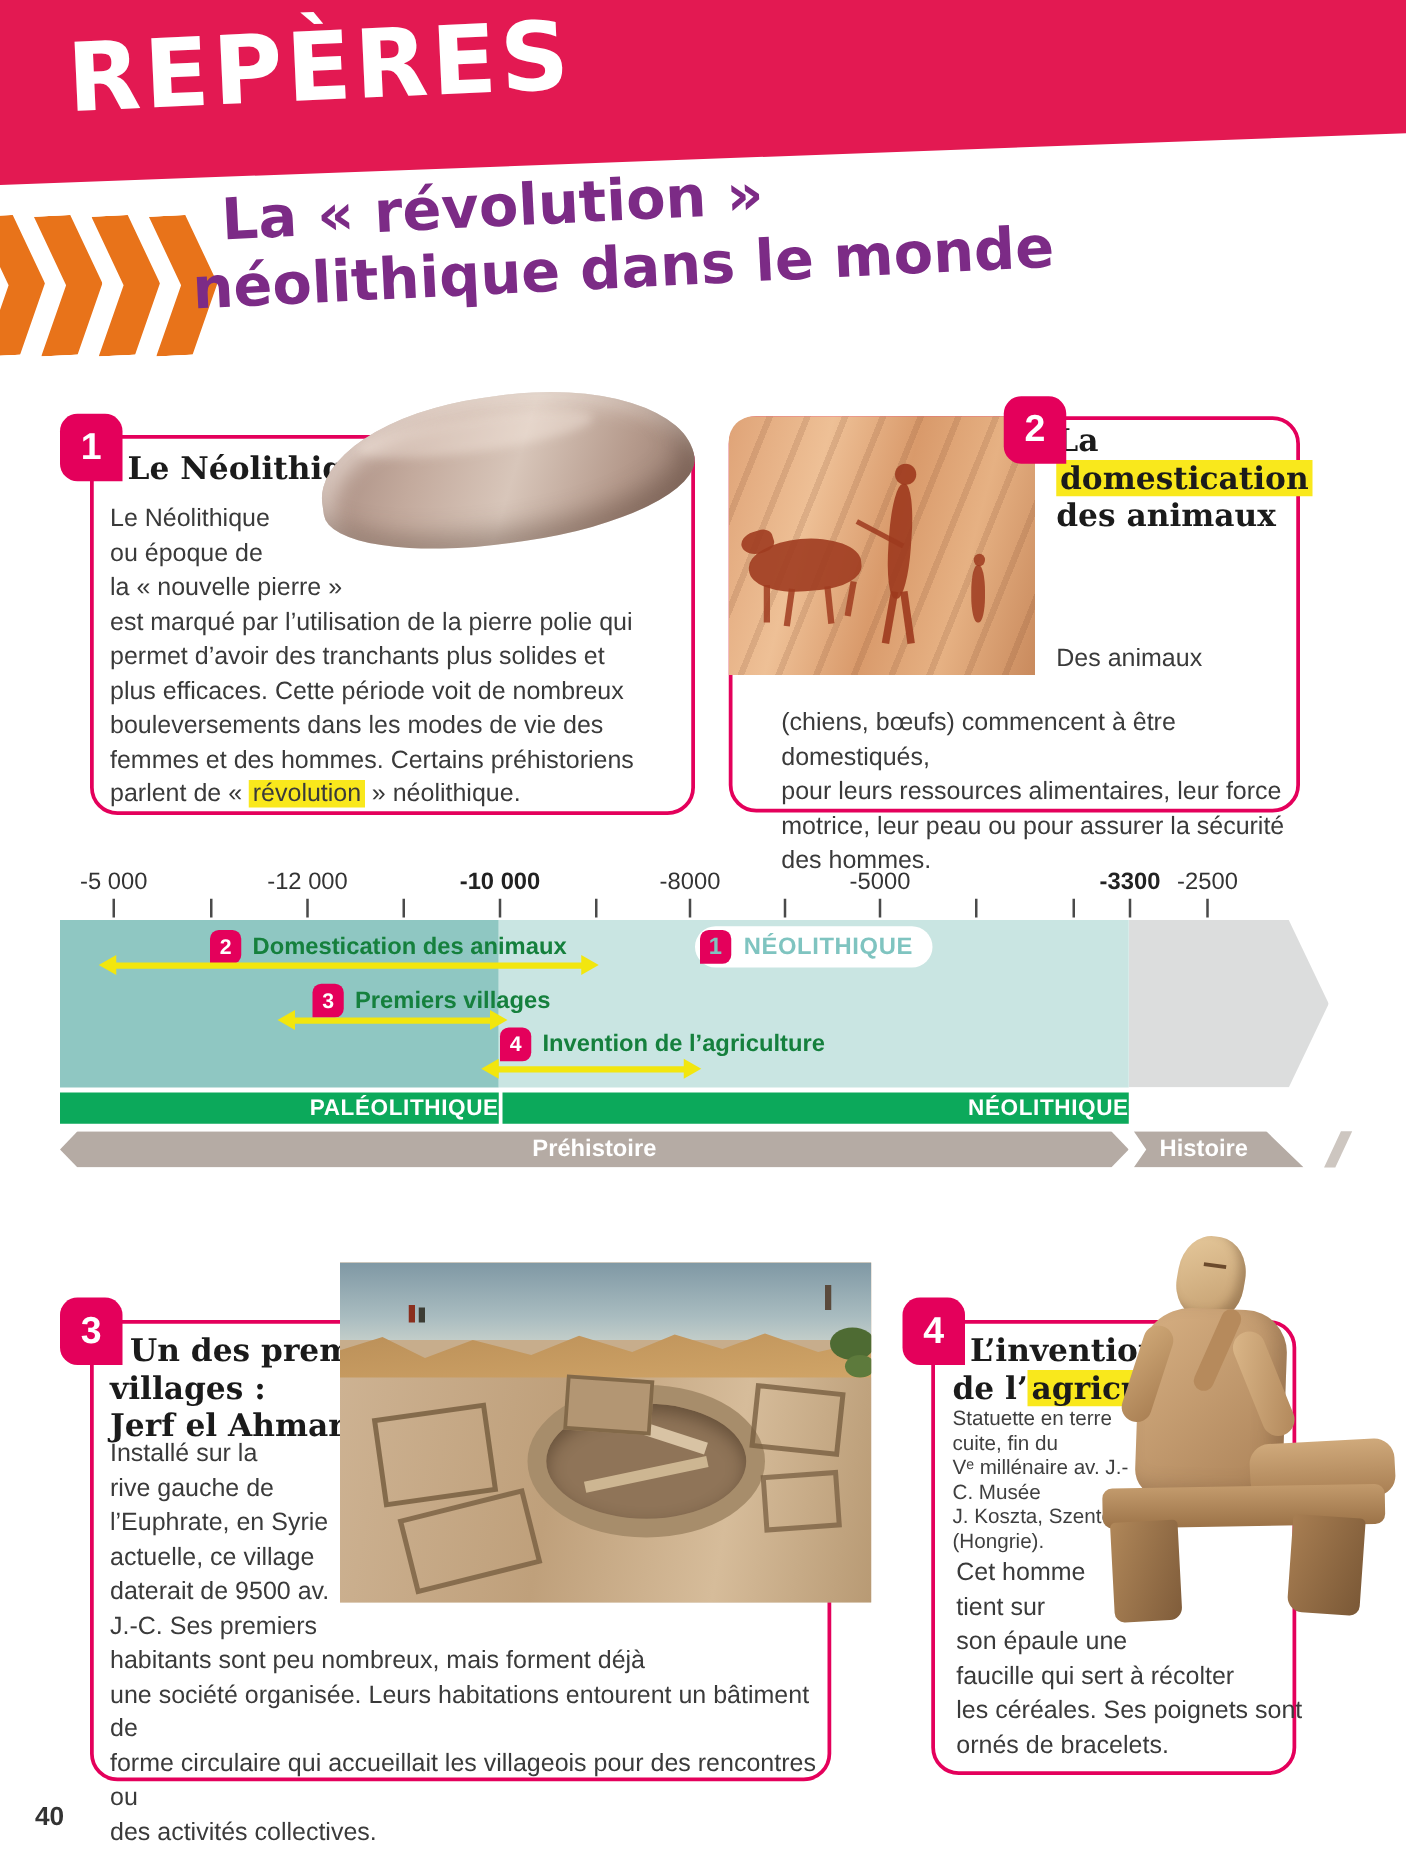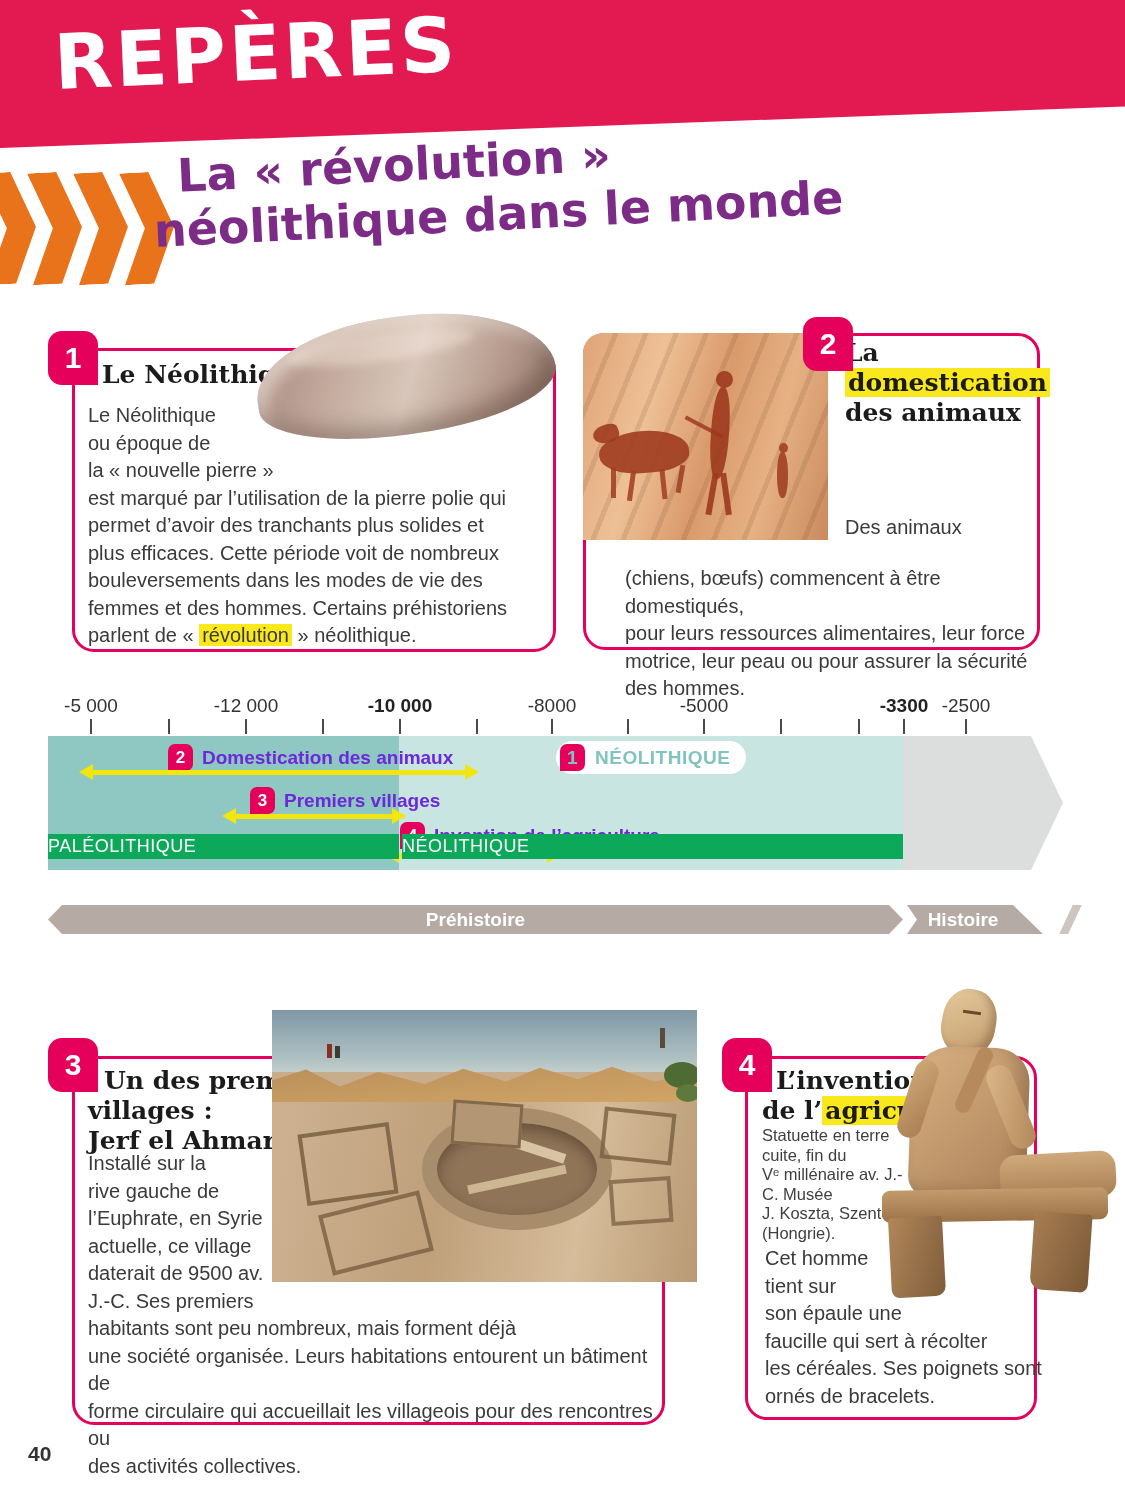--- a/index.html
+++ b/index.html
@@ -42,29 +42,29 @@
   mark{background:var(--hl);color:inherit;padding:0 3px;}
 
   
   .tick{width:2px;height:15px;background:#4a4a4a;top:719px;}
   .tick-lbl{position:absolute;left:1px;top:-24px;transform:translateX(-50%);
             font-size:19px;color:#333;white-space:nowrap;}
   .tick-lbl.b{font-weight:bold;color:#222;}
   .badge-sm{background:var(--pink);color:#fff;font-weight:bold;font-size:17px;
             width:25px;height:27px;border-radius:7px 7px 7px 0;
             display:inline-flex;align-items:center;justify-content:center;flex:0 0 auto;}
-  .ev-lbl{font-size:19px;font-weight:bold;color:#6d28d9;white-space:nowrap;}
+  .ev-lbl{font-size:19px;font-weight:bold;color:#15803d;white-space:nowrap;}
   .ev-row{display:flex;align-items:center;gap:9px;}
   .yarrow{height:5px;background:var(--yellow);}
   .yarrow::before{content:"";position:absolute;left:-13px;top:-6px;width:0;height:0;
             border:8.5px solid transparent;border-left:0;border-right:14px solid var(--yellow);}
   .yarrow::after{content:"";position:absolute;right:-13px;top:-6px;width:0;height:0;
             border:8.5px solid transparent;border-right:0;border-left:14px solid var(--yellow);}
-  .gband{top:834px;height:25px;background:var(--green);color:#fff;font-weight:normal;
-         font-size:18px;letter-spacing:.5px;display:flex;align-items:center;justify-content:flex-start;}
+  .gband{top:874px;height:25px;background:var(--green);color:#fff;font-weight:bold;
+         font-size:18px;letter-spacing:.5px;display:flex;align-items:center;justify-content:flex-end;}
   .eband{top:905px;height:29px;background:var(--taupe);color:#fff;font-weight:bold;
          font-size:19px;display:flex;align-items:center;justify-content:center;}
   .pill{display:flex;align-items:center;gap:10px;background:#fff;border-radius:18px;
         padding:3px 16px 3px 4px;}
   .pill span{color:var(--teal-text);font-weight:bold;font-size:19px;letter-spacing:.5px;}
 
   .photo{overflow:hidden;}
   .pn{font-weight:bold;font-size:21px;color:#333;}
 </style>
 </head>

